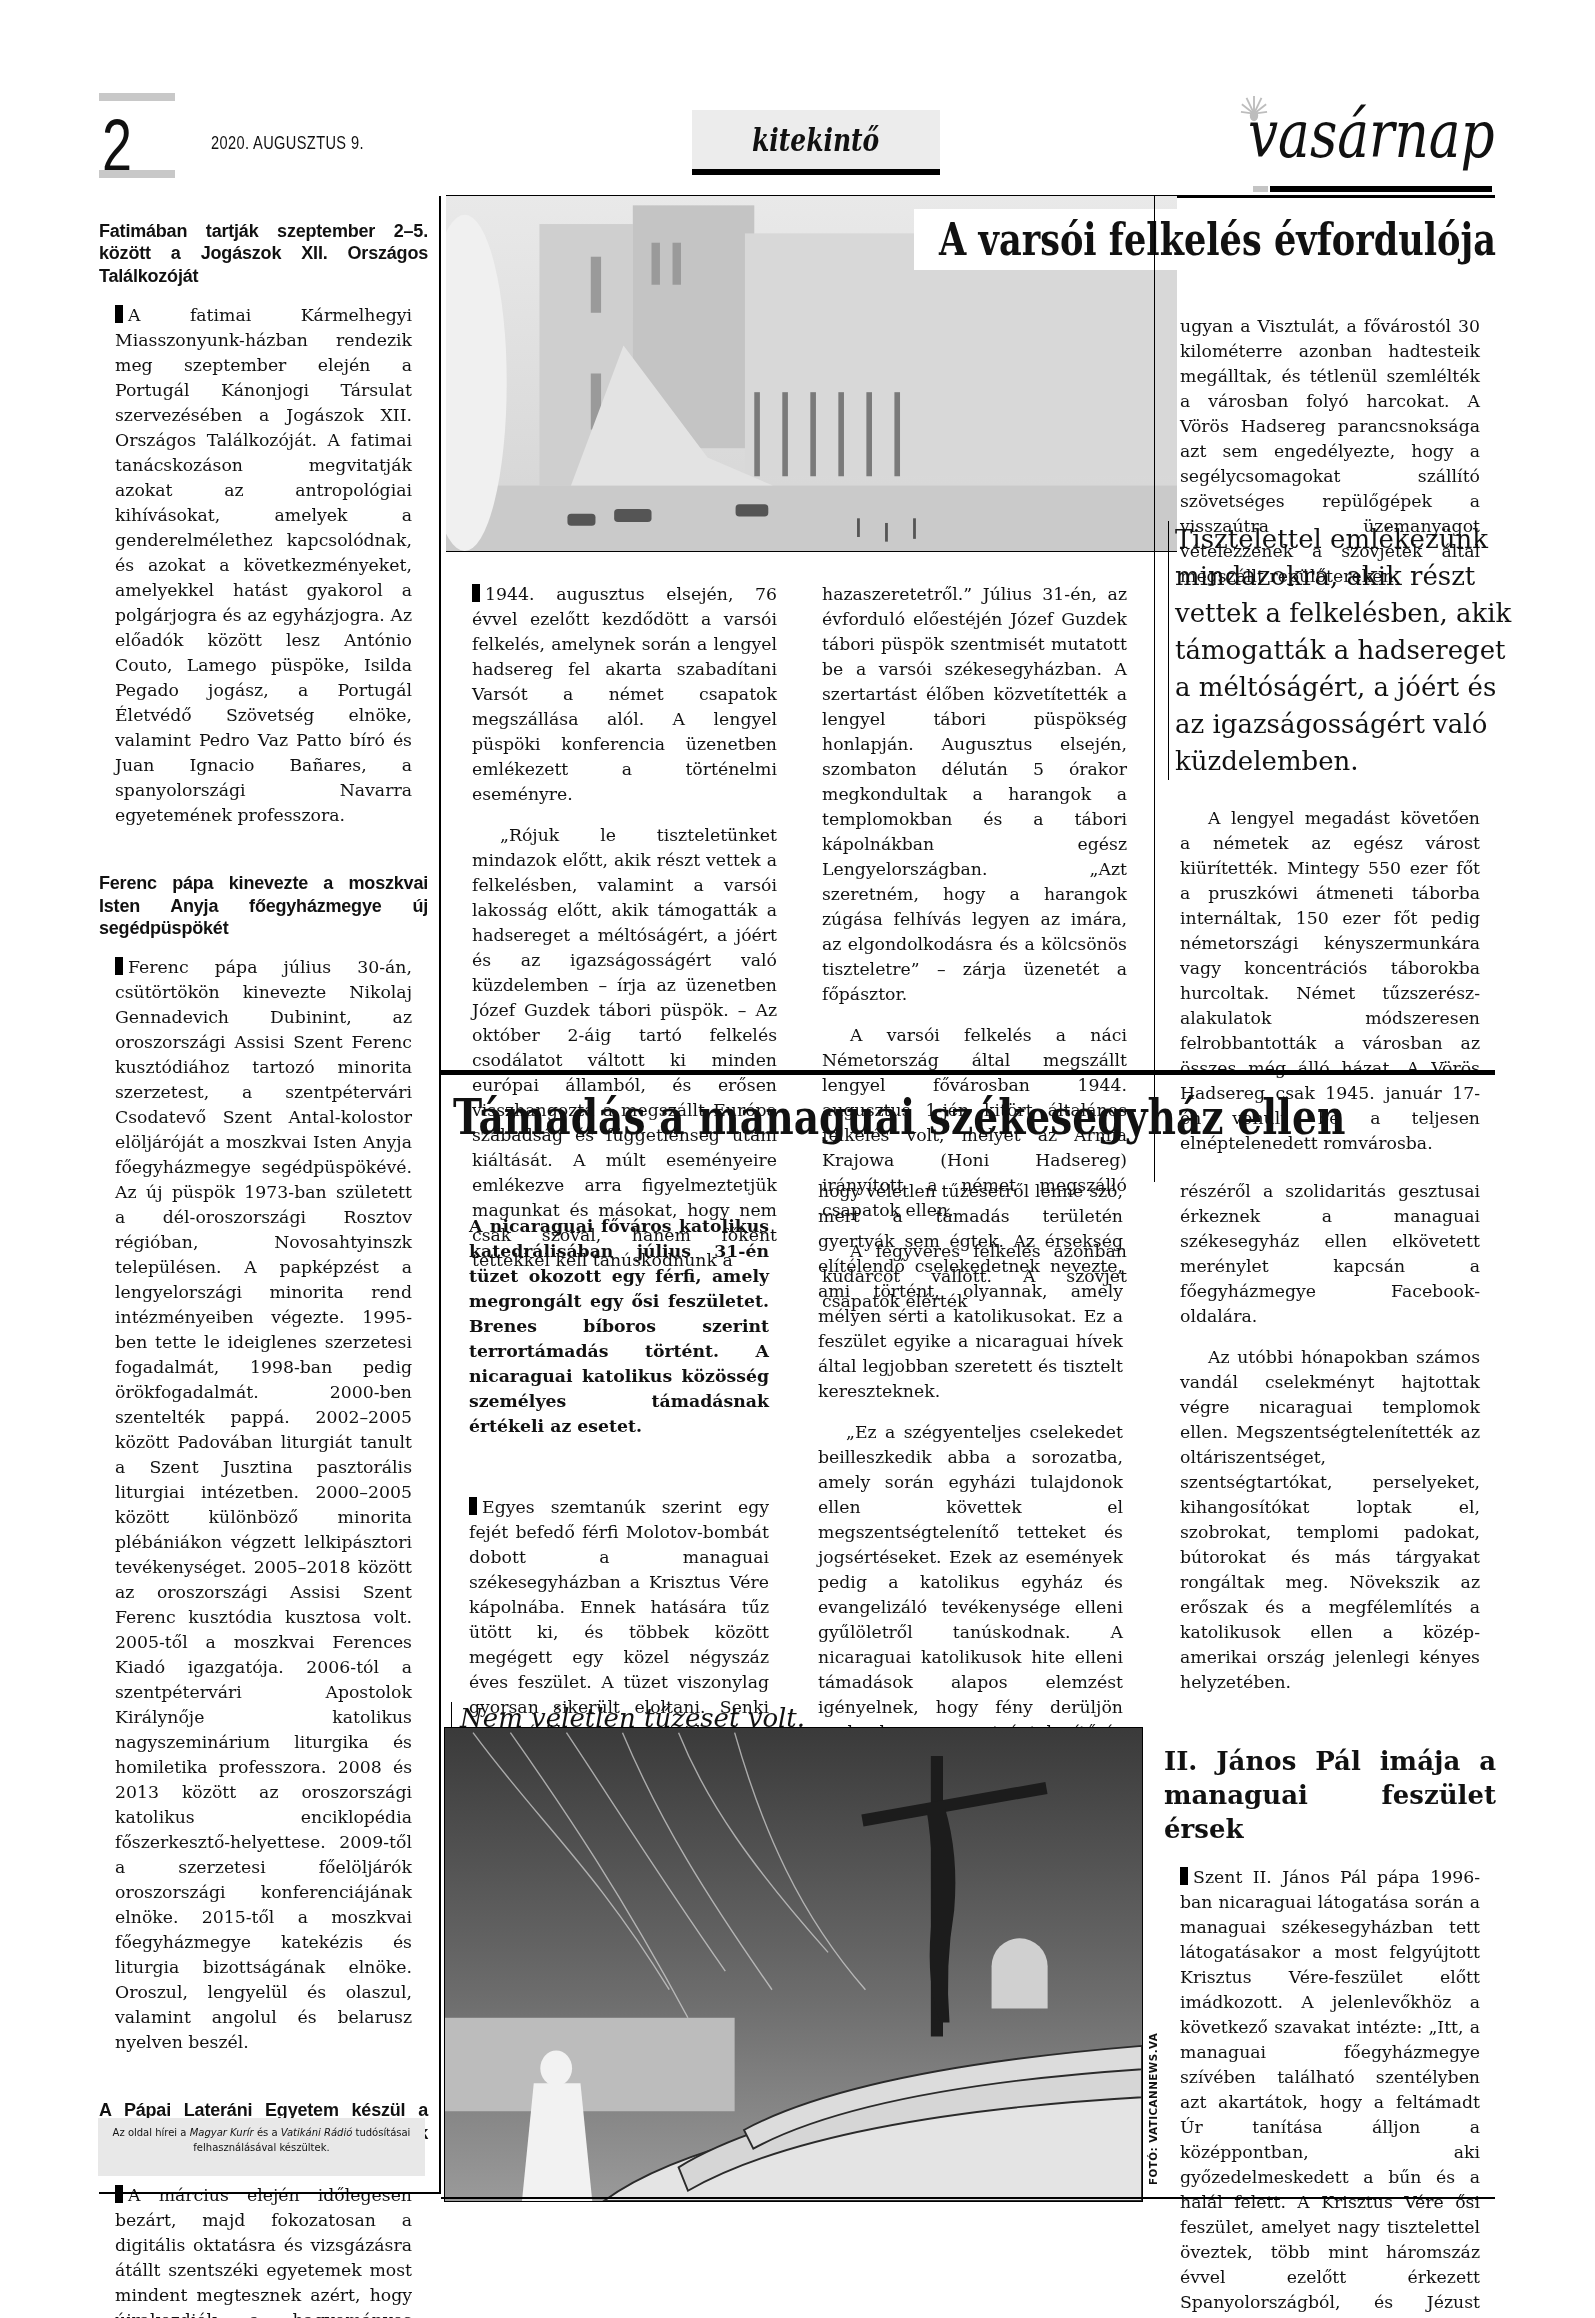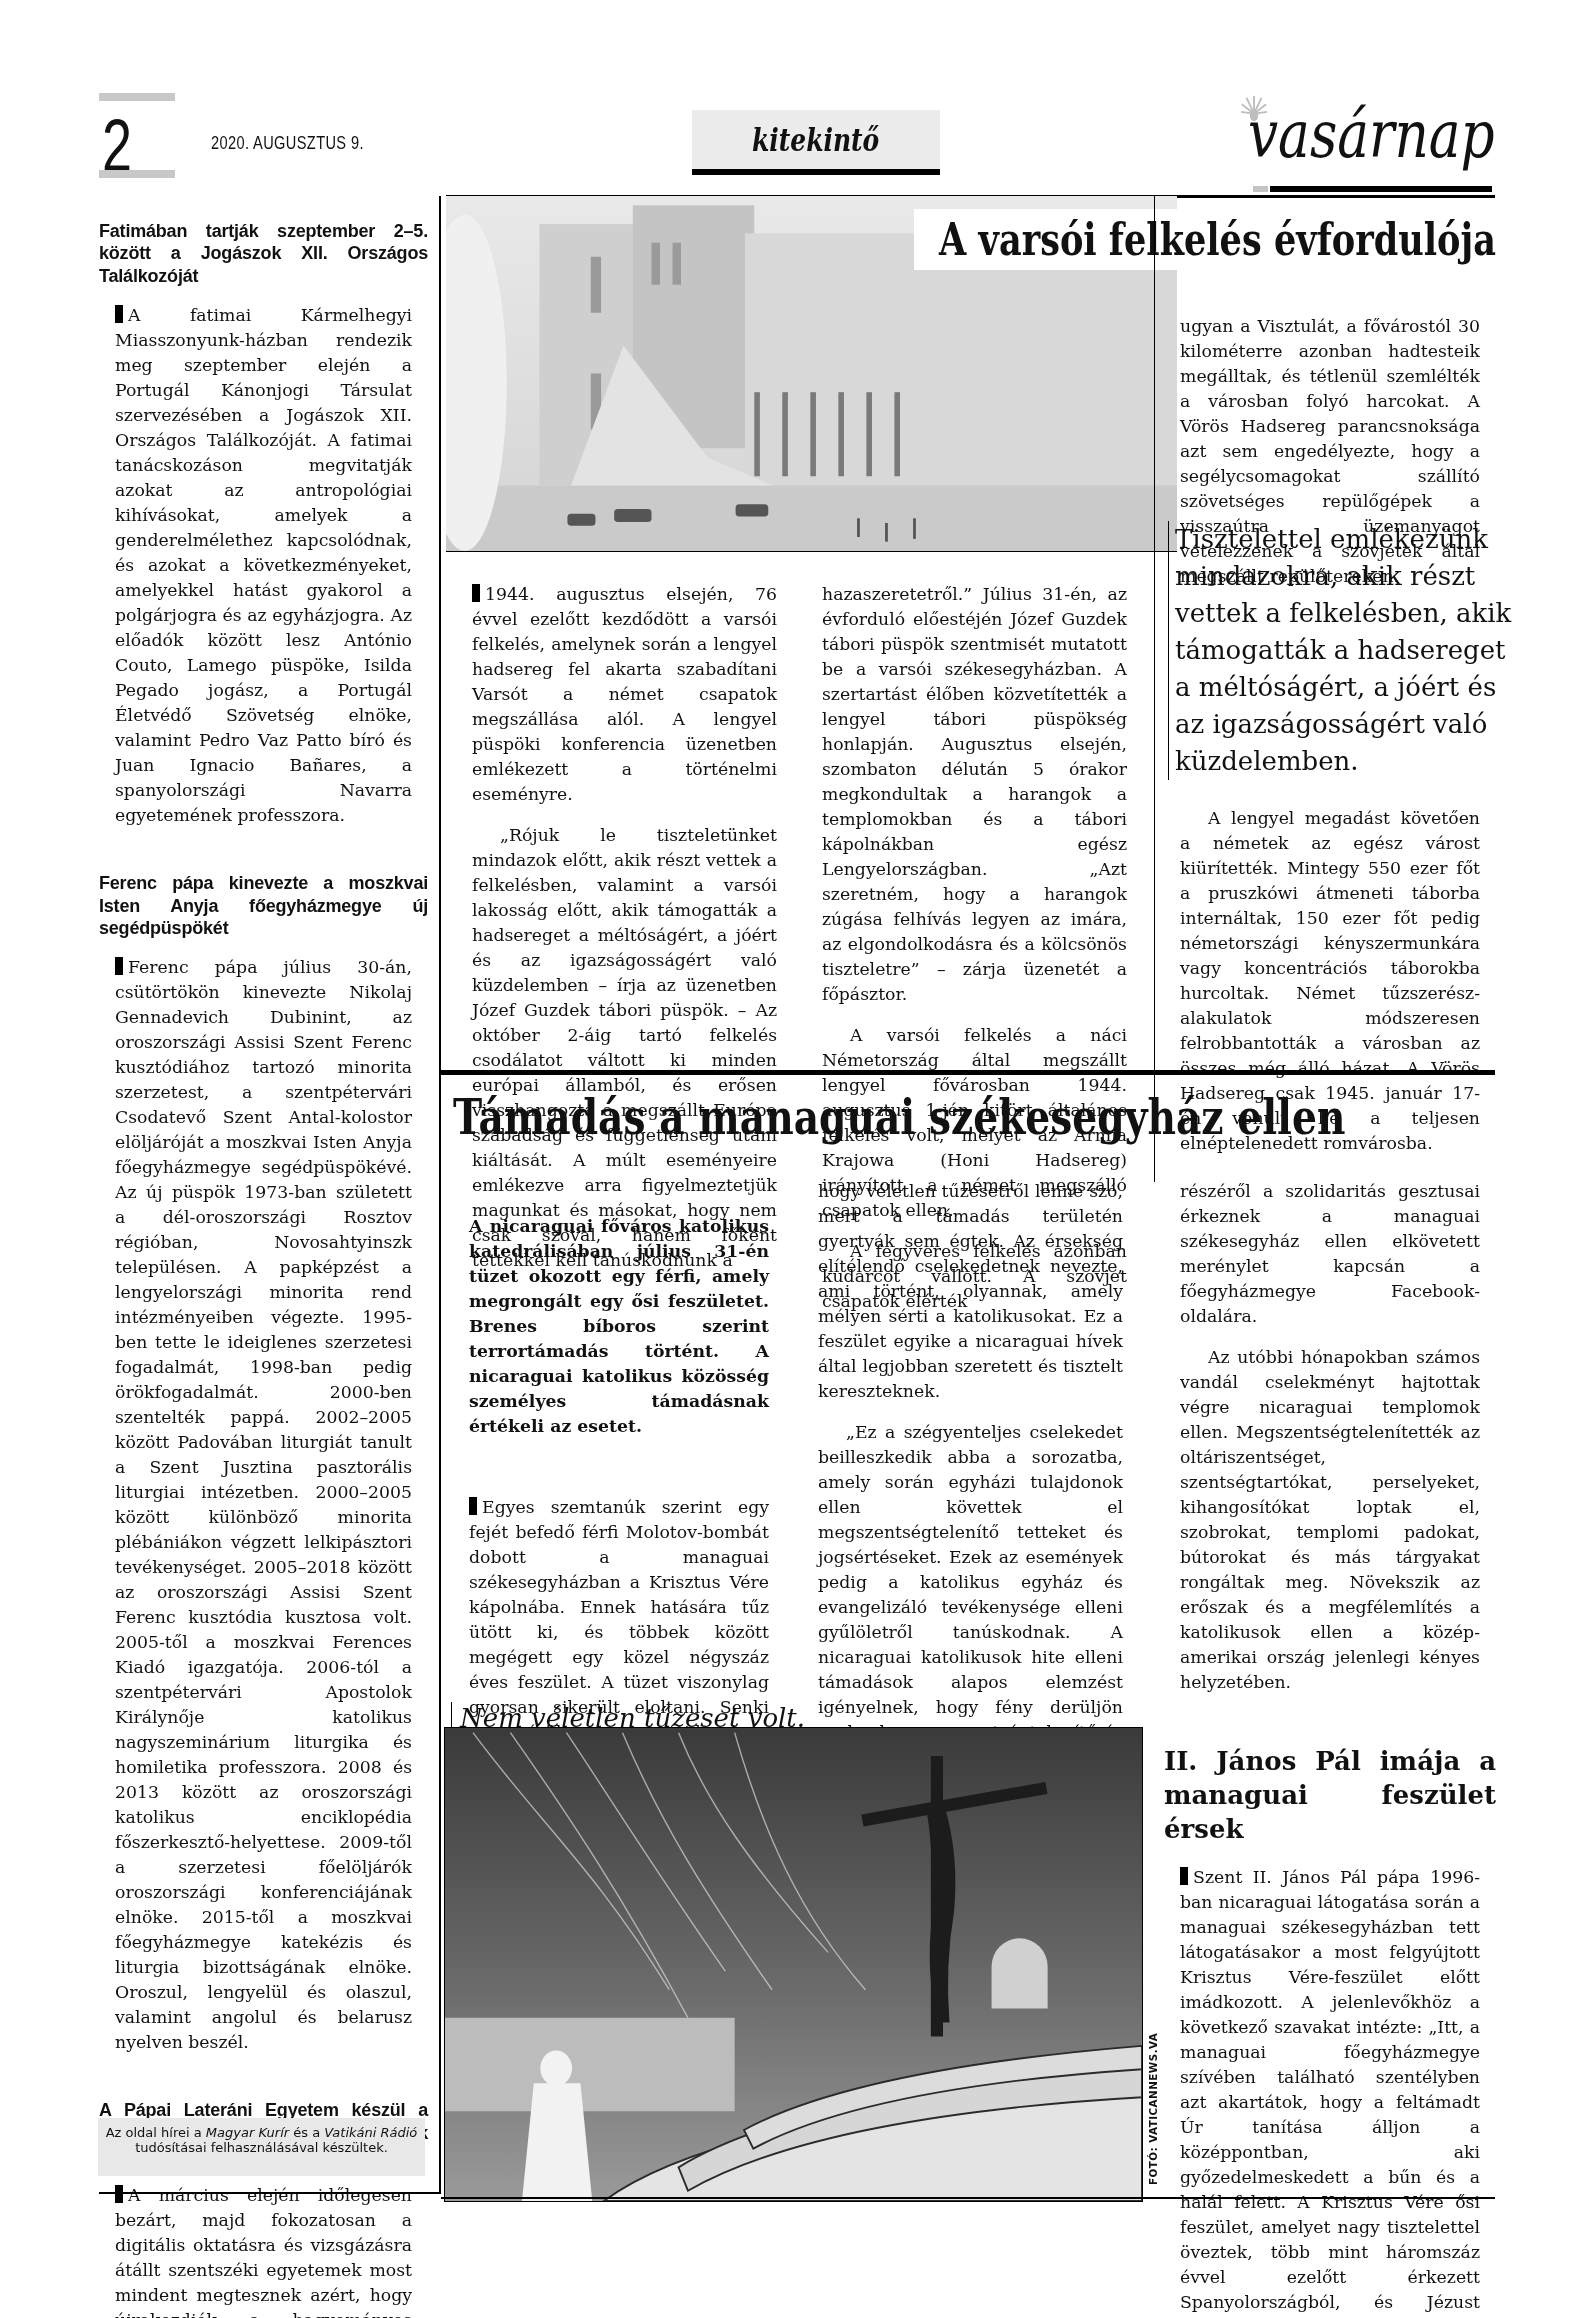--- a/index.html
+++ b/index.html
@@ -25,21 +25,21 @@
   .hrule { position: absolute; background: #000; height: 3.7px; }
 
   
   .col { position: absolute; font-size: 17.3px; line-height: 25px; text-align: justify; hyphens: manual; }
   .col p { margin: 16px; }
   .col p.ind { text-indent: 28px; }
   .sq { display: inline-block; width: 8.4px; height: 18px; background: #000; margin-right: 4.7px; vertical-align: -1.9px; }
   .brief-title { font-family: Liberation Sans, sans-serif; font-weight: bold; font-size: 18px; line-height: 22.4px; margin: 0 0 0.9px 0; letter-spacing: -0.2px; }
   .gap { height: 28px; }
 
-  .sources { position: absolute; left: 98px; top: 2118px; width: 327px; height: 45px; background: #e8e8e8; font-family: "DejaVu Sans", sans-serif; font-size: 13px; line-height: 15.4px; text-align: center; padding: 6.5px 0; }
+  .sources { position: absolute; left: 98px; top: 2118px; width: 327px; height: 45px; background: #e8e8e8; font-family: "DejaVu Sans", sans-serif; font-size: 10px; line-height: 15.4px; text-align: center; padding: 6.5px 0; }
 
   
   .warsaw-photo { position: absolute; left: 446px; top: 196px; width: 731px; height: 355px; overflow: hidden; border-bottom: 1.9px solid #000; }
   .warsaw-head { position: absolute; left: 914px; top: 209px; width: 582px; height: 61px; background: #fff; display: flex; align-items: center; justify-content: flex-end; }
   .warsaw-head span { font-family: "DejaVu Serif", serif; font-weight: bold; font-size: 45px; transform: scaleX(0.78); transform-origin: right center; display: inline-block; white-space: nowrap; }
 
   .pullquote { position: absolute; left: 1168px; top: 521px; width: 337px; border-left: 1.9px solid #000; padding-left: 6px; font-size: 26px; line-height: 37px; }
   .pullquote2 { position: absolute; left: 451px; top: 1702px; border-left: 1.9px solid #000; padding-left: 8px; font-style: italic; font-size: 26px; line-height: 32px; height: 31px; }
 
   

